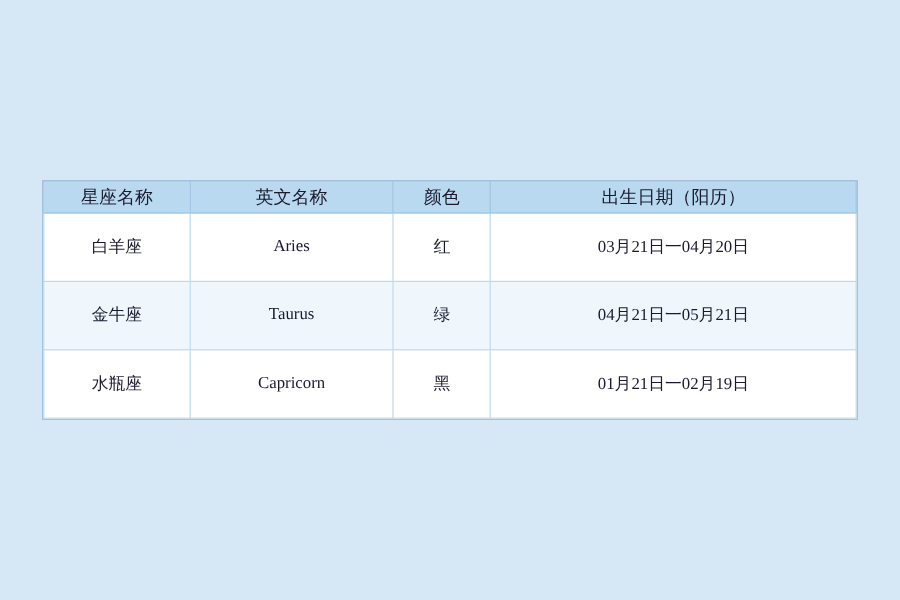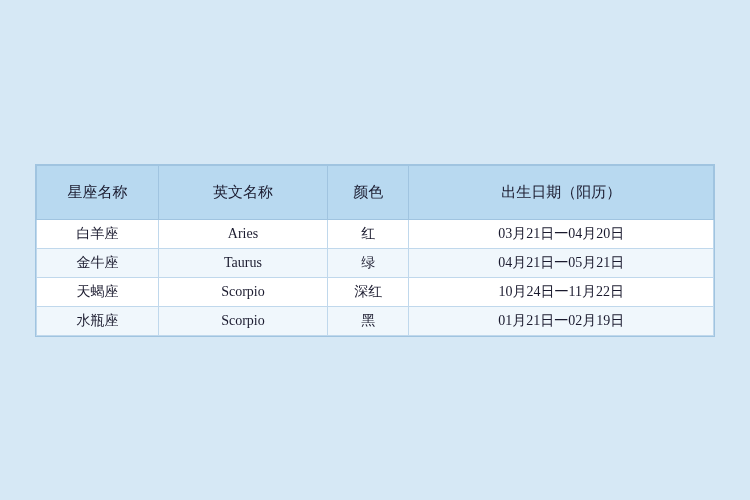--- a/index.html
+++ b/index.html
@@ -28,38 +28,38 @@
       width: 100%;
       border-collapse: collapse;
     }
 
     thead tr {
       background-color: #b8d9f0;
     }
 
     thead th {
       border: 1px solid #a0c4e0;
-      padding: 17px 10px;
+      padding: 3px 10px;
       text-align: center;
       font-size: 15px;
       font-weight: normal;
       color: #1a1a2e;
     }
 
     tbody tr {
       background-color: #ffffff;
     }
 
     tbody tr:nth-child(even) {
       background-color: #f0f7fc;
     }
 
     tbody td {
       border: 1px solid #c0d8ec;
-      padding: 5px 10px;
+      padding: 19px 10px;
       text-align: center;
       font-size: 14px;
       color: #1a1a2e;
     }
 
     .col-chinese { width: 18%; }
     .col-english { width: 25%; }
     .col-color   { width: 12%; }
     .col-date    { width: 45%; }
   </style>
@@ -83,26 +83,20 @@
           <td>红</td>
           <td>03月21日一04月20日</td>
         </tr>
         <tr>
           <td>金牛座</td>
           <td>Taurus</td>
           <td>绿</td>
           <td>04月21日一05月21日</td>
         </tr>
         <tr>
-          <td>天蝎座</td>
-          <td>Scorpio</td>
-          <td>深红</td>
-          <td>10月24日一11月22日</td>
-        </tr>
-        <tr>
           <td>水瓶座</td>
-          <td>Scorpio</td>
+          <td>Capricorn</td>
           <td>黑</td>
           <td>01月21日一02月19日</td>
         </tr>
       </tbody>
   </table>
 </div>
 
 </body></html>

